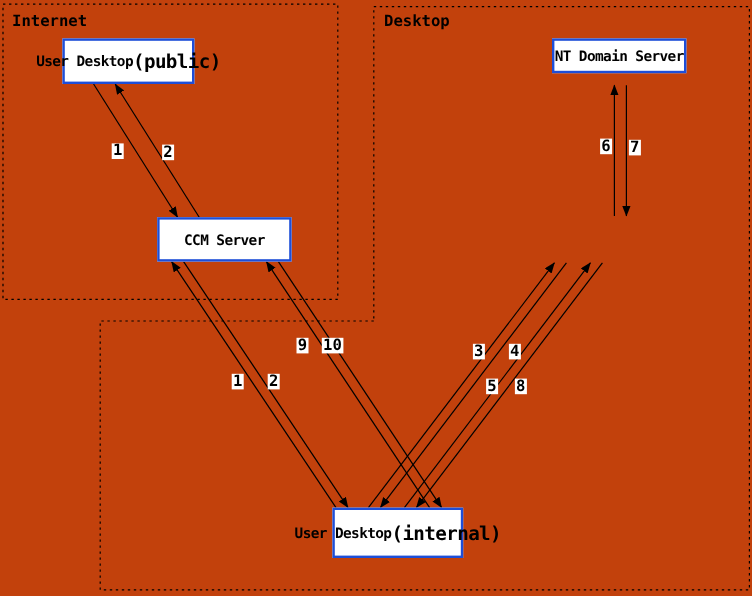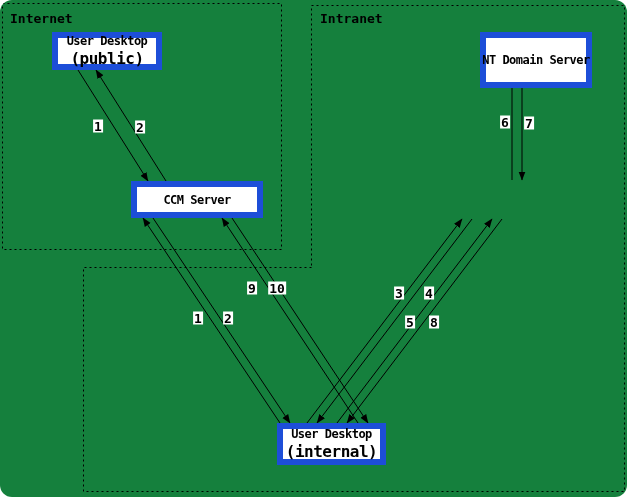--- a/index.html
+++ b/index.html
@@ -1,23 +1,23 @@
 <!DOCTYPE html>
 <html><head>
 <meta charset="utf-8">
 <style>
   html,body { margin:0; padding:0; background:#ffffff; }
   .canvas {
-    position:relative; width:627px; height:497px; background:#15803d;
-    font-family:"DejaVu Sans Mono", monospace; overflow:hidden;border-radius:12px;
+    position:relative; width:627px; height:497px; background:#c2410c;
+    font-family:"DejaVu Sans Mono", monospace; overflow:hidden;
   }
   .canvas svg { position:absolute; left:0; top:0; }
   .node {
-    position:absolute; border:6px solid #1d4ed8; background:#fff;
-    display:flex; flex-direction:column; align-items:center; justify-content:center;
+    position:absolute; border:2px solid #1d4ed8; background:#fff;
+    display:flex; flex-direction:row; align-items:center; justify-content:center;
     font:bold 12px "DejaVu Sans Mono", monospace; color:#000; white-space:nowrap;
     letter-spacing:-0.5px; box-sizing:border-box;
   }
   .node .sub { font-size:16px; margin-top:1px; }
   .region-label {
     position:absolute; font:bold 13px "DejaVu Sans Mono", monospace; color:#000;
     white-space:nowrap;
   }
   .num {
     position:absolute; transform:translate(-50%,-50%);
@@ -53,32 +53,32 @@
     <line x1="472" y1="219" x2="317" y2="423" stroke="#000" marker-end="url(#arw)"></line>
 
     <line x1="337" y1="423" x2="492" y2="219" stroke="#000" marker-end="url(#arw)"></line>
     <line x1="502" y1="219" x2="347" y2="423" stroke="#000" marker-end="url(#arw)"></line>
 
     <line x1="512" y1="180" x2="512" y2="71" stroke="#000" marker-end="url(#arw)"></line>
     <line x1="522" y1="71" x2="522" y2="180" stroke="#000" marker-end="url(#arw)"></line>
   </svg>
 
   <div class="region-label" style="left:10px; top:11px;">Internet</div>
-  <div class="region-label" style="left:320px; top:11px;">Intranet</div>
+  <div class="region-label" style="left:320px; top:11px;">Desktop</div>
 
   <div class="node" style="left:52px; top:32px; width:110px; height:38px;">
     <span>User Desktop</span>
     <span class="sub">(public)</span>
   </div>
 
-  <div class="node" style="left:131px; top:181px; width:132px; height:37px;">
+  <div class="node" style="left:131px; top:181px; width:112px; height:37px;">
     <span>CCM Server</span>
   </div>
 
-  <div class="node" style="left:460px; top:32px; width:112px; height:56px;margin-left:20px;">
+  <div class="node" style="left:460px; top:32px; width:112px; height:29px;">
     <span>NT Domain Server</span>
   </div>
 
 
   <div class="node" style="left:277px; top:423px; width:109px; height:42px;">
     <span>User Desktop</span>
     <span class="sub">(internal)</span>
   </div>
 
   <span class="num" style="left:98px;  top:126px;">1</span>

